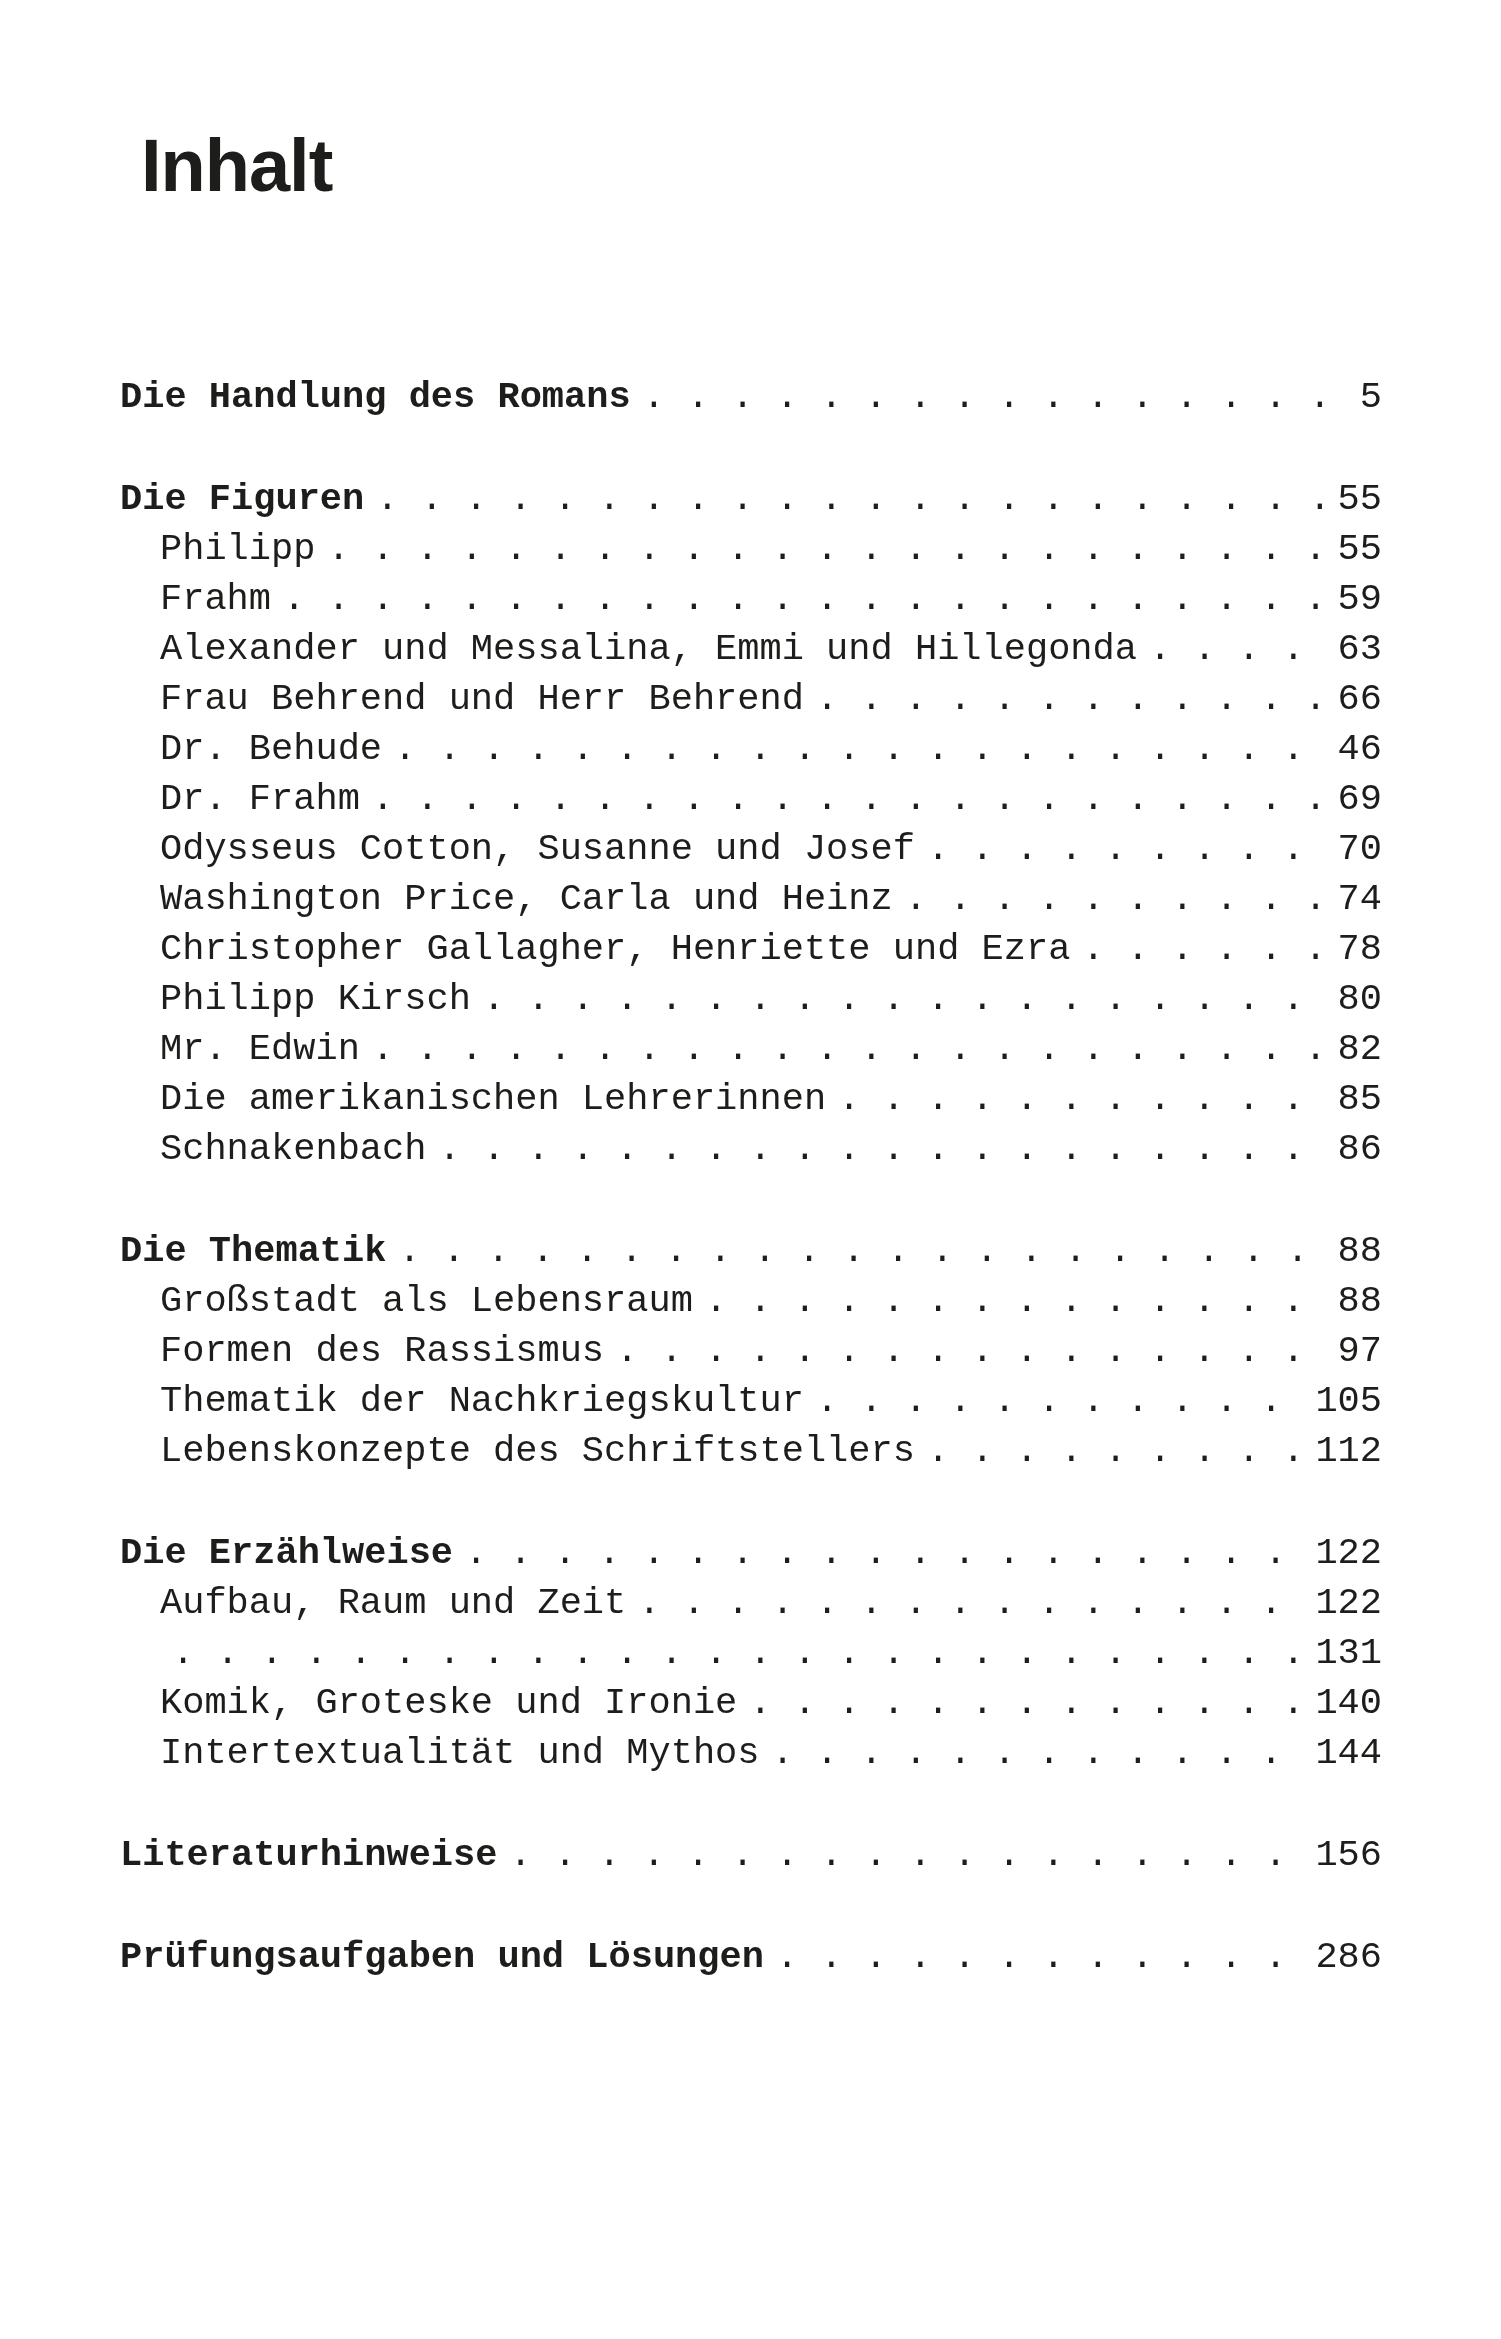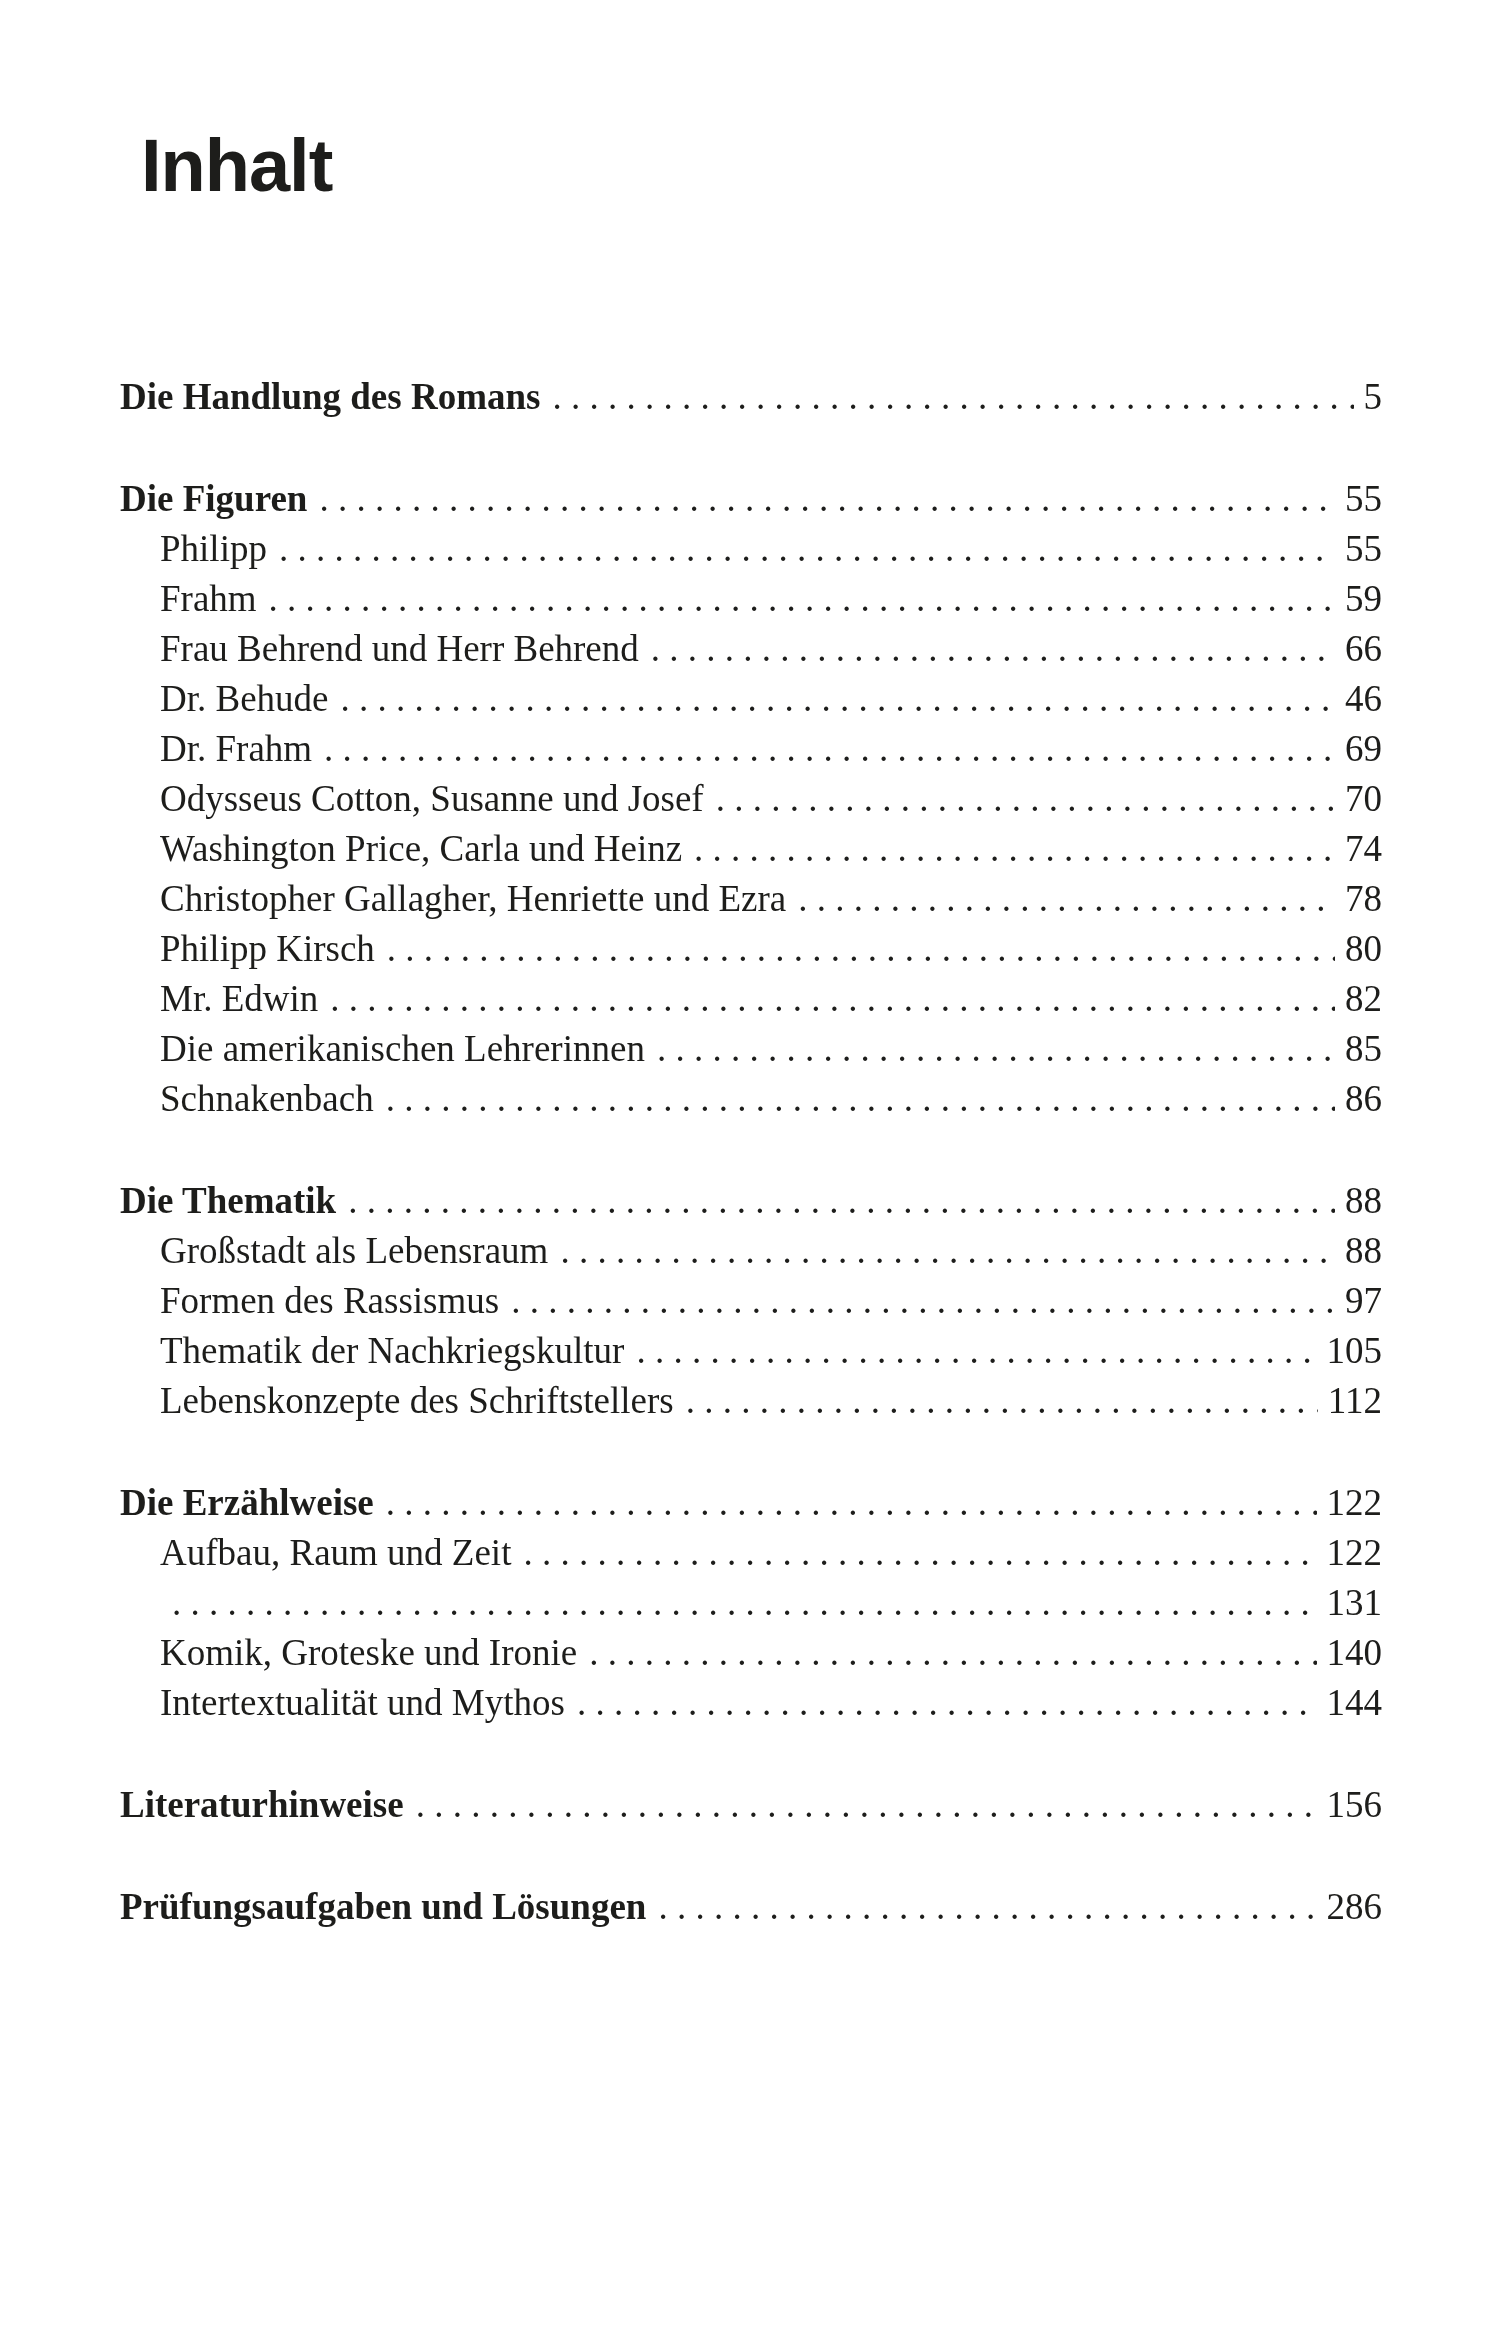--- a/index.html
+++ b/index.html
@@ -25,21 +25,21 @@
     font-size: 74px;
     line-height: 76px;
     letter-spacing: -1px;
     color: #1d1d1b;
   }
   .toc {
     position: absolute;
     left: 120px;
     top: 372px;
     width: 1262px; 
-    font-family: Liberation Serif, serif;
+    font-family: Liberation Mono, monospace;
     font-size: 37px;
     color: #1d1d1b;
   }
   .row {
     display: flex;
     align-items: baseline;
     height: 50px;
     line-height: 50px;
     white-space: nowrap;
   }
@@ -105,20 +105,25 @@
         <span class="label">Philipp</span>
         <span class="dots"></span>
         <span class="pagenum">55</span>
       </div>
       <div class="row sub">
         <span class="label">Frahm</span>
         <span class="dots"></span>
         <span class="pagenum">59</span>
       </div>
       <div class="row sub">
+        <span class="label">Alexander und Messalina, Emmi und Hillegonda</span>
+        <span class="dots"></span>
+        <span class="pagenum">63</span>
+      </div>
+      <div class="row sub">
         <span class="label">Frau Behrend und Herr Behrend</span>
         <span class="dots"></span>
         <span class="pagenum">66</span>
       </div>
       <div class="row sub">
         <span class="label">Dr. Behude</span>
         <span class="dots"></span>
         <span class="pagenum">46</span>
       </div>
       <div class="row sub">

